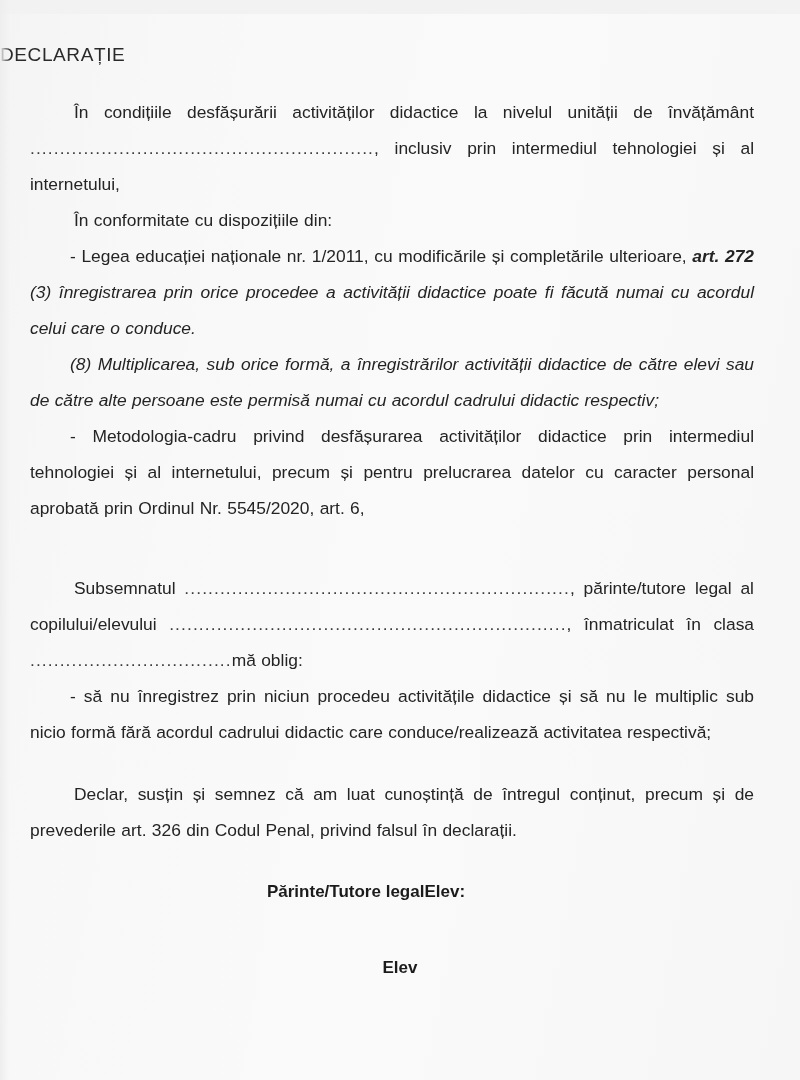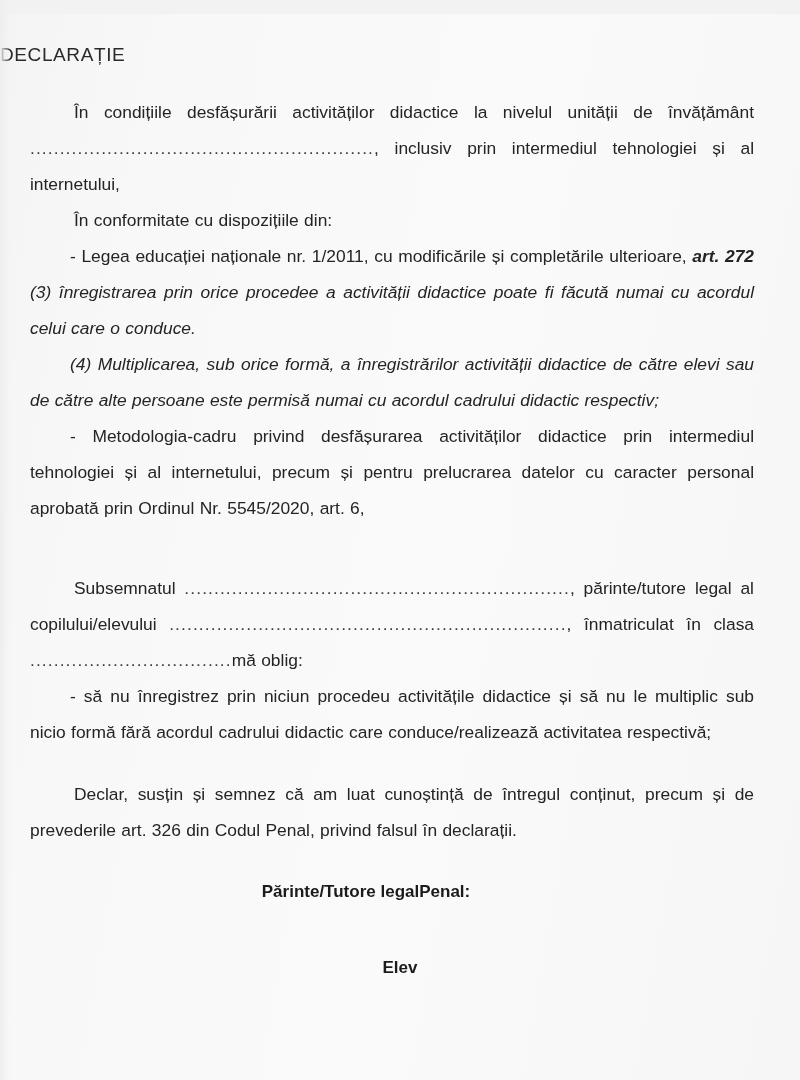--- a/index.html
+++ b/index.html
@@ -116,21 +116,21 @@
 
     <p class="para indent">
       <span>În conformitate cu  dispozițiile din:</span>
     </p>
 
     <p class="para indent-sm">
       <span>- Legea educației naționale nr. 1/2011, cu modificările și completările ulterioare, </span><span class="bolditalic">art. 272</span><span class="italic"> (3) înregistrarea prin orice procedee a activității didactice poate fi făcută numai cu acordul celui care o conduce.</span>
     </p>
 
     <p class="para indent-sm italic">
-      <span>(4) Multiplicarea, sub orice formă, a înregistrărilor activității didactice de către elevi sau de către alte persoane este permisă numai cu acordul cadrului didactic respectiv;</span>
+      <span>(8) Multiplicarea, sub orice formă, a înregistrărilor activității didactice de către elevi sau de către alte persoane este permisă numai cu acordul cadrului didactic respectiv;</span>
     </p>
 
     <p class="para indent-sm">
       <span>- Metodologia-cadru privind desfășurarea activităților didactice prin intermediul tehnologiei și al internetului, precum și pentru prelucrarea datelor cu caracter personal aprobată prin Ordinul Nr. 5545/2020,  art. 6,</span>
     </p>
 
     <div class="gap-lg"></div>
 
     <p class="para indent">
       <span>Subsemnatul </span><span class="dots">.................................................................</span><span>, părinte/tutore legal al copilului/elevului </span><span class="dots">...................................................................</span><span>, înmatriculat în clasa </span><span class="dots">..................................</span><span>mă oblig:</span>
@@ -146,21 +146,21 @@
     <p class="para indent">
       <span>Declar, susțin și semnez că am luat  cunoștință de întregul conținut, precum și de prevederile art. 326 din Codul Penal, privind falsul în declarații.</span>
     </p>
 
   </div>
 
   <div class="gap-xl"></div>
 
   <div class="sig-row">
     <span class="sig-label">Părinte/Tutore legal</span>
-    <span class="sig-right">Penal:</span>
+    <span class="sig-right">Elev:</span>
   </div>
 
   <div class="sig-spacer"></div>
 
   <div class="sig-row">
     <span class="sig-label">Elev</span>
     <span></span>
   </div>
 
 </div>

